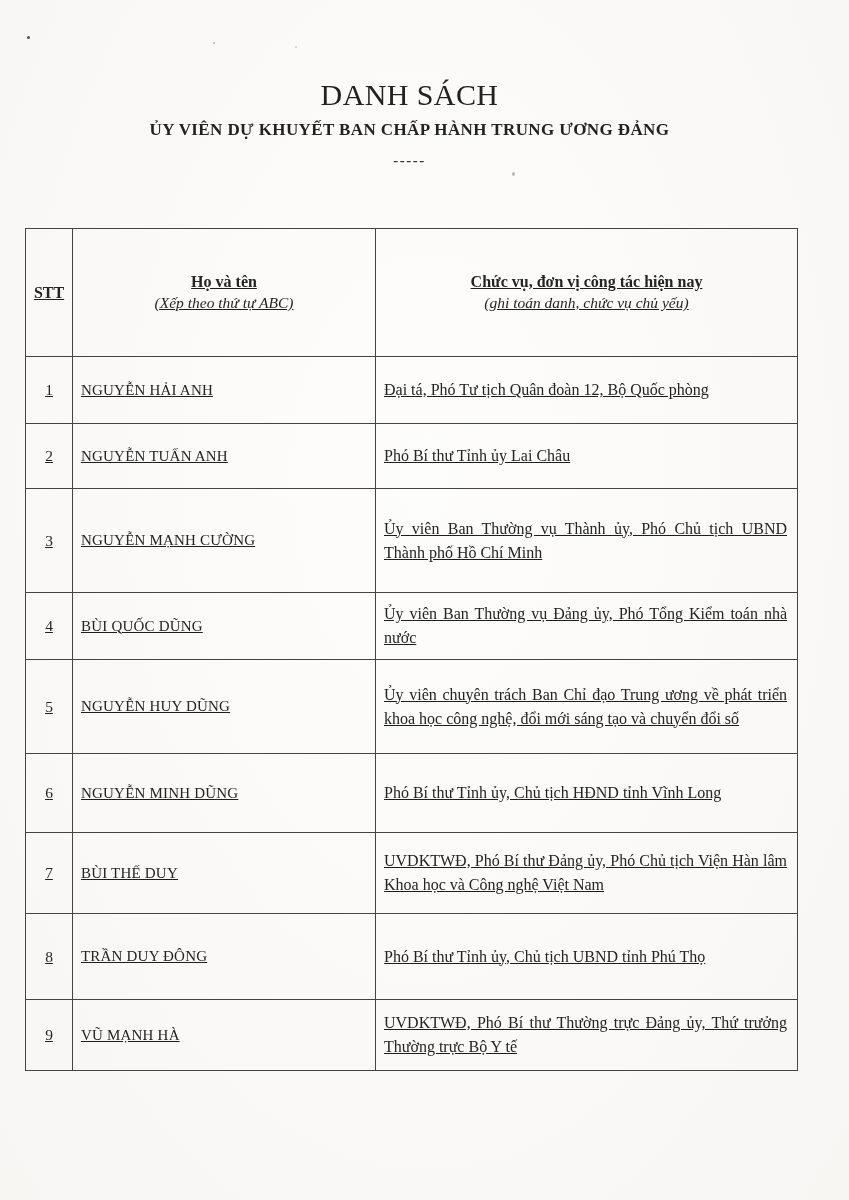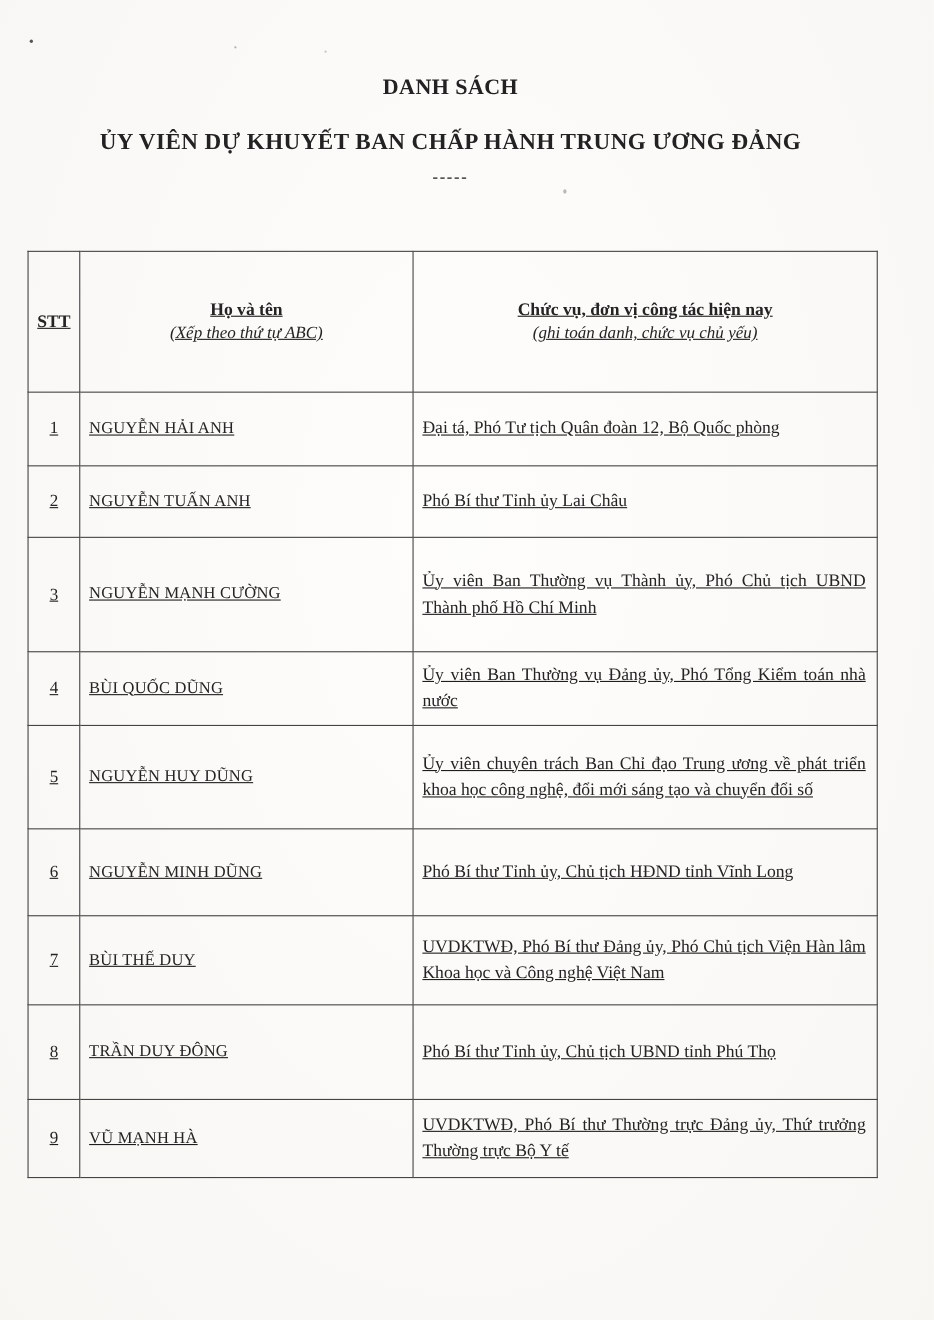--- a/index.html
+++ b/index.html
@@ -25,28 +25,29 @@
   
   .doc-header {
     position: absolute;
     top: 68px;
     left: 22px;
     width: 775px;
     text-align: center;
     letter-spacing: 0.4px;
   }
   .doc-title {
-    font-size: 20px;
+    font-size: 30px;
+    font-weight: normal;
+    color: #222;
+    margin-top: 10px;
+  }
+  .doc-subtitle {
+    font-size: 17px;
     font-weight: bold;
-    color: #222;
-  }
-  .doc-subtitle {
-    font-size: 21px;
-    font-weight: bold;
-    margin-top: 25px;
+    margin-top: 8px;
     white-space: nowrap;
     color: #222;
   }
   .doc-term {
     font-size: 19px;
     font-weight: bold;
     margin-top: 7px;
     color: #222;
   }
   .doc-separator {

